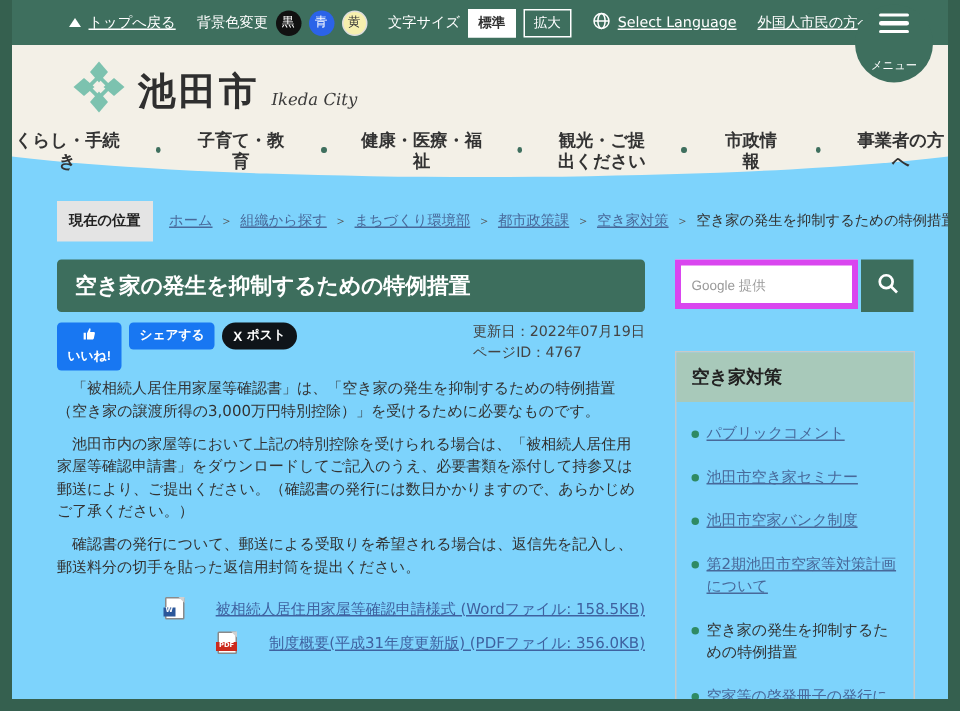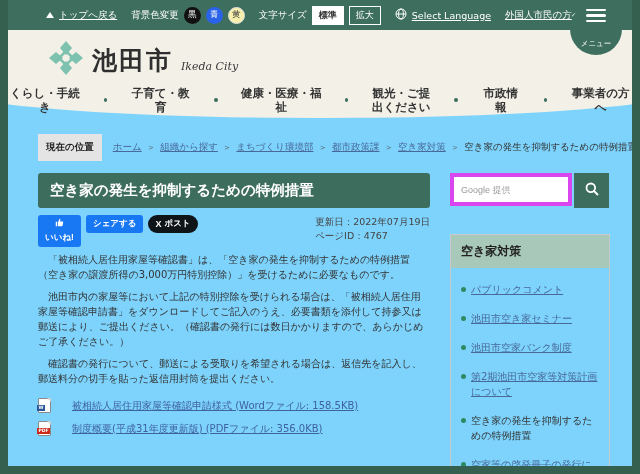--- a/index.html
+++ b/index.html
@@ -52,21 +52,21 @@
   .share-btn { display:flex; align-items:center; gap:3px; font-size:8.5px; font-weight:bold; color:#fff; border:none; cursor:pointer; padding:3px 7px; margin-right:5px; }
   .fb { background:#1877f2; border-radius:3px;flex-direction:column; }
   .x-btn { background:#0f1419; border-radius:9px; }
   .x-logo { font-weight:900; font-size:9px; }
   .meta { position:absolute; right:0; top:0; text-align:left; font-size:9.5px; color:#444; line-height:1.5; }
 
   .section-heading { margin-top:9px; background:#f8f9f7; border-left:6px solid #3e6f5e; border-bottom:2px solid #b7cec4; font-size:13px; font-weight:bold; color:#222; padding:8px 10px; }
   .para { margin-top:7px; font-size:10px; line-height:1.5; color:#333; }
 
   .downloads { margin-top:12px; }
-  .dl-row { display:flex; align-items:center; gap:21px; margin-bottom:8px; }
+  .dl-row { display:flex; align-items:center; gap:21px; margin-bottom:8px;justify-content:flex-end; }
   .dl-row a { font-size:10px; color:#3f62a0; text-decoration:underline; cursor:pointer; }
   .file-icon { width:13px; height:15px; background:#fff; border:1px solid #8a8a8a; border-radius:1px; position:relative; flex:0 0 auto; }
   .file-icon .tag { position:absolute; left:-2px; bottom:1px; color:#fff; font-size:4.5px; font-weight:bold; padding:1px 1.5px; line-height:1; }
   .file-icon.word .tag { background:#2b579a; }
   .file-icon.pdf .tag { background:#cc2a1d; }
   .file-icon::after { content:""; position:absolute; right:-1px; top:-1px; border-style:solid; border-width:0 4px 4px 0; border-color:transparent #cfcfcf transparent transparent; }
 
   
   .search-row { display:flex; }
   .search-input { width:122px; height:33px; border:4px solid #d946ef; font-size:9px; padding:0 7px; color:#333; outline:none; }

